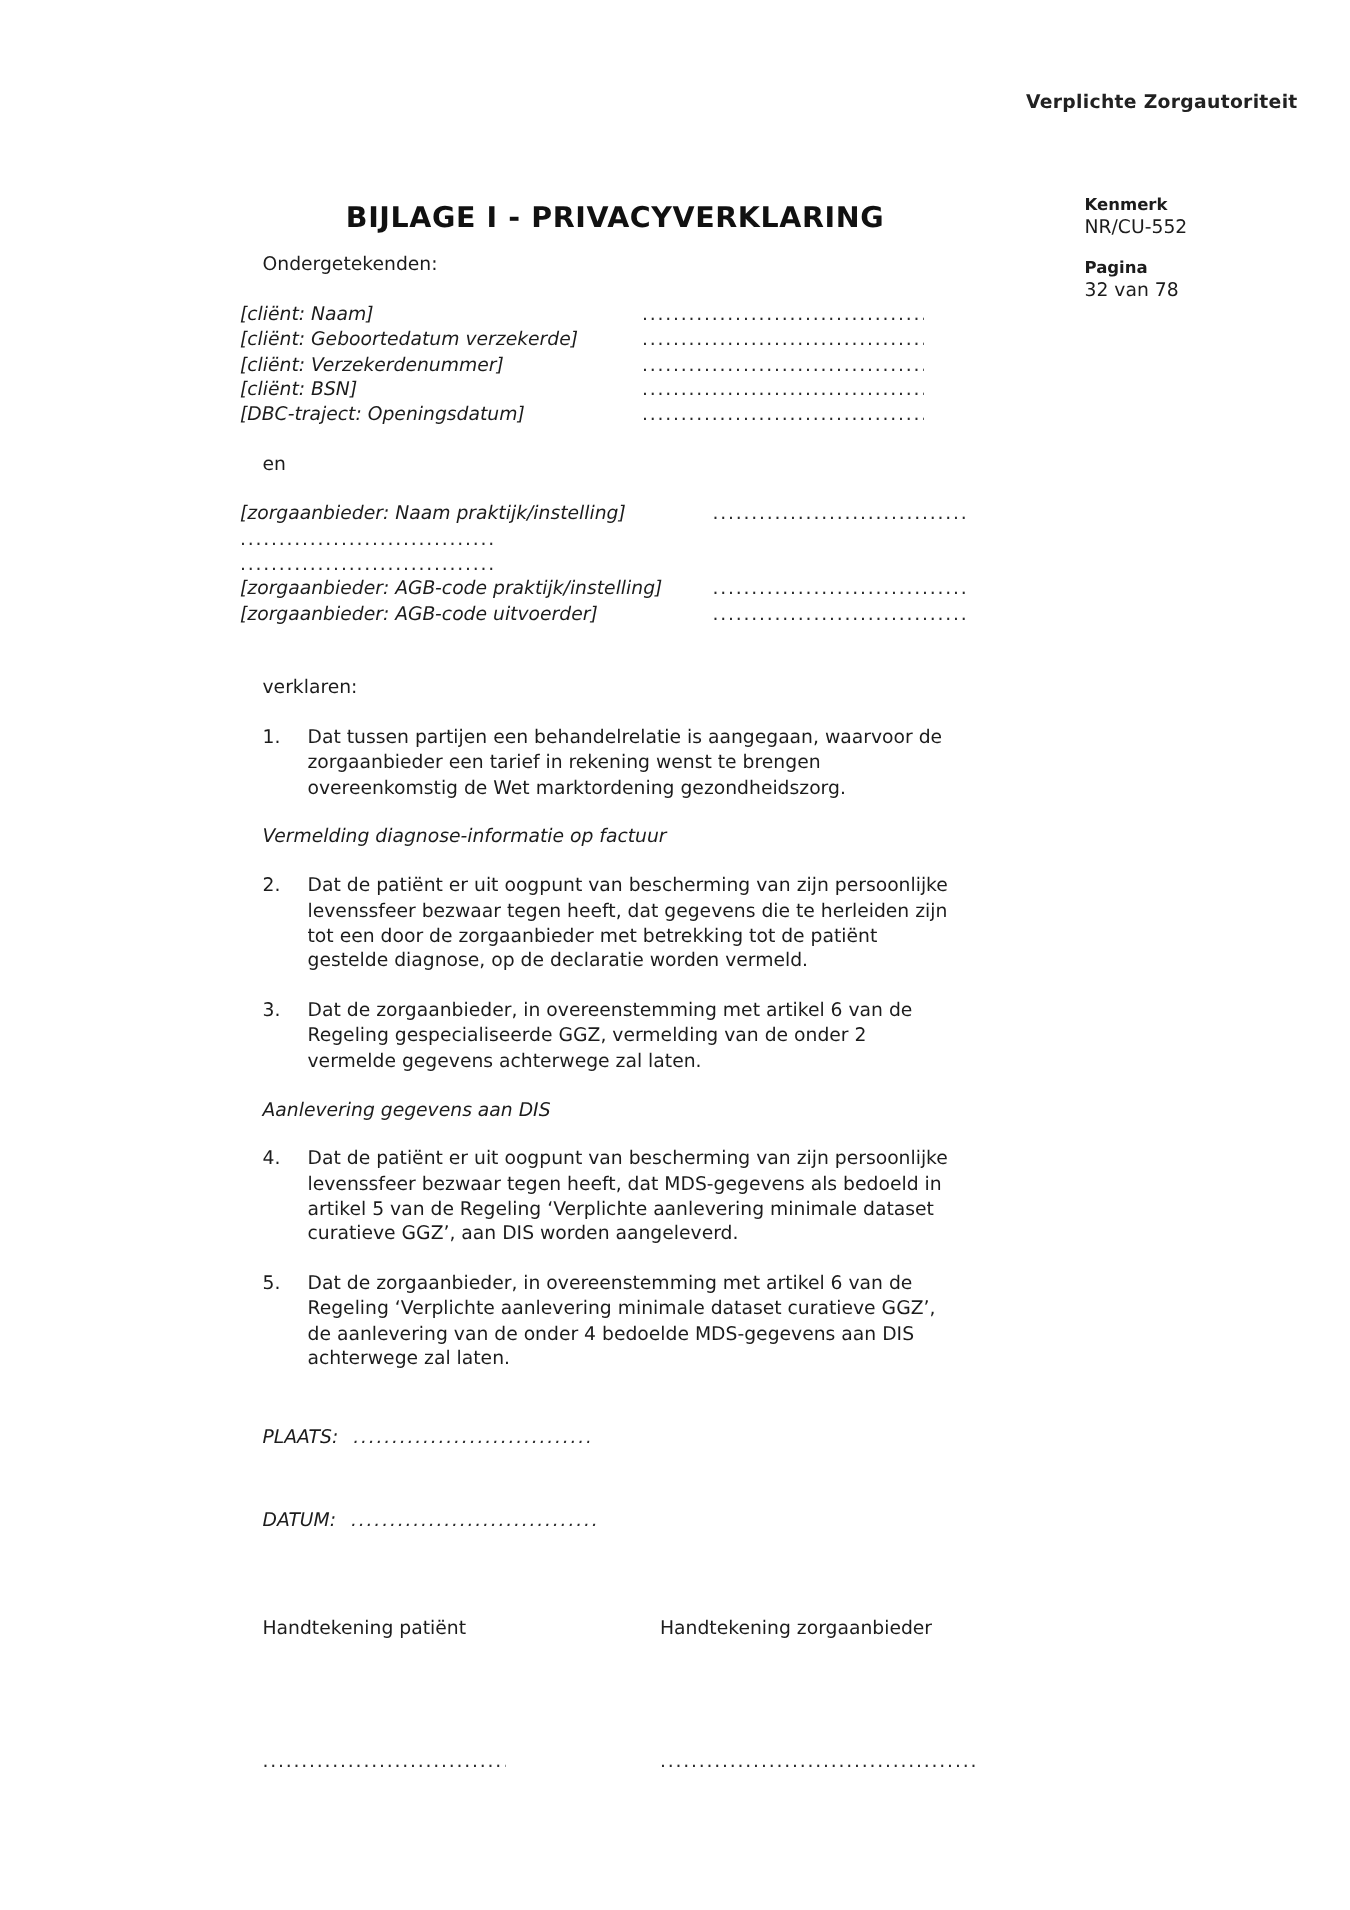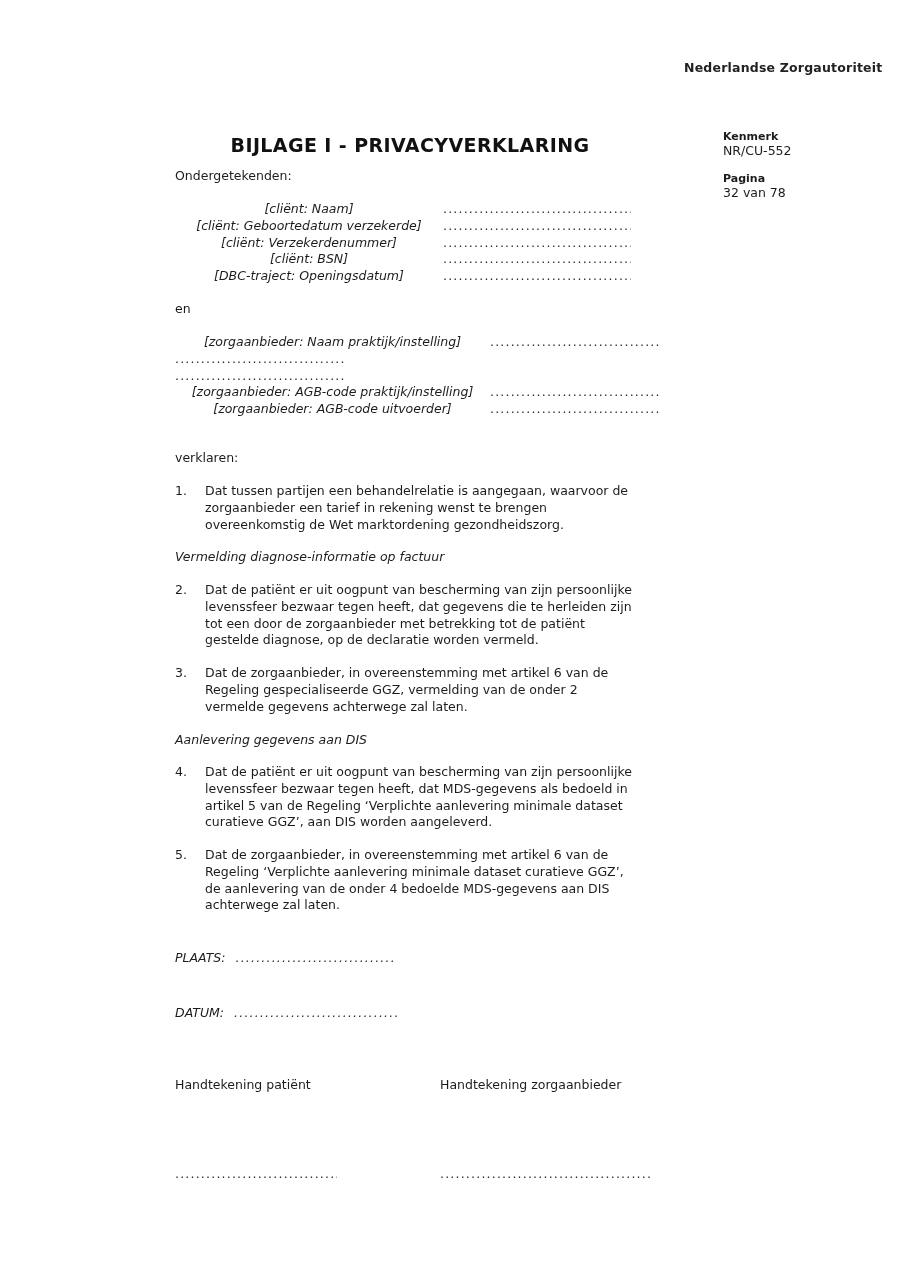--- a/index.html
+++ b/index.html
@@ -24,21 +24,21 @@
     left:175px;top:137px;width:470px;
     text-align:center;
     font-weight:bold;font-size:19px;letter-spacing:0.4px;
     color:#111;
   }
   .meta{left:723px;top:130px;width:140px;}
   .meta .lbl{font-weight:bold;font-size:11px;line-height:13px;}
   .meta .val{font-size:12.5px;line-height:15px;}
   .meta .group{margin-bottom:14px;}
   .intro{left:175px;top:168px;}
-  .fieldblock{left:175px;width:500px;text-align:center;}
+  .fieldblock{left:160px;width:500px;}
   .fieldblock.client{top:201px;}
   .fieldblock.provider{top:334px;}
   .frow{display:flex;align-items:baseline;height:16.8px;}
   .frow .flabel{font-style:italic;flex:0 0 auto;}
   .client .flabel{width:268px;}
   .provider .flabel{width:315px;}
   .dots{
     overflow:hidden;white-space:nowrap;
     letter-spacing:1.2px;color:#2a2a2a;
     flex:0 0 auto;
@@ -69,21 +69,21 @@
   .sig-line-left{left:175px;top:1166px;}
   .sig-line-left .dots{width:162px;display:inline-block;}
   .sig-line-right{left:440px;top:1166px;}
   .sig-line-right .dots{width:212px;display:inline-block;}
 </style>
 </head>
 <body>
 
 <div class="page">
 
-  <div class="abs logo">Nederlandse Zorgautoriteit</div>
+  <div class="abs logo">Verplichte Zorgautoriteit</div>
 
   <div class="abs title">BIJLAGE I - PRIVACYVERKLARING</div>
 
   <div class="abs meta">
     <div class="group">
       <div class="lbl">Kenmerk</div>
       <div class="val">NR/CU-552</div>
     </div>
     <div class="group">
       <div class="lbl">Pagina</div>

